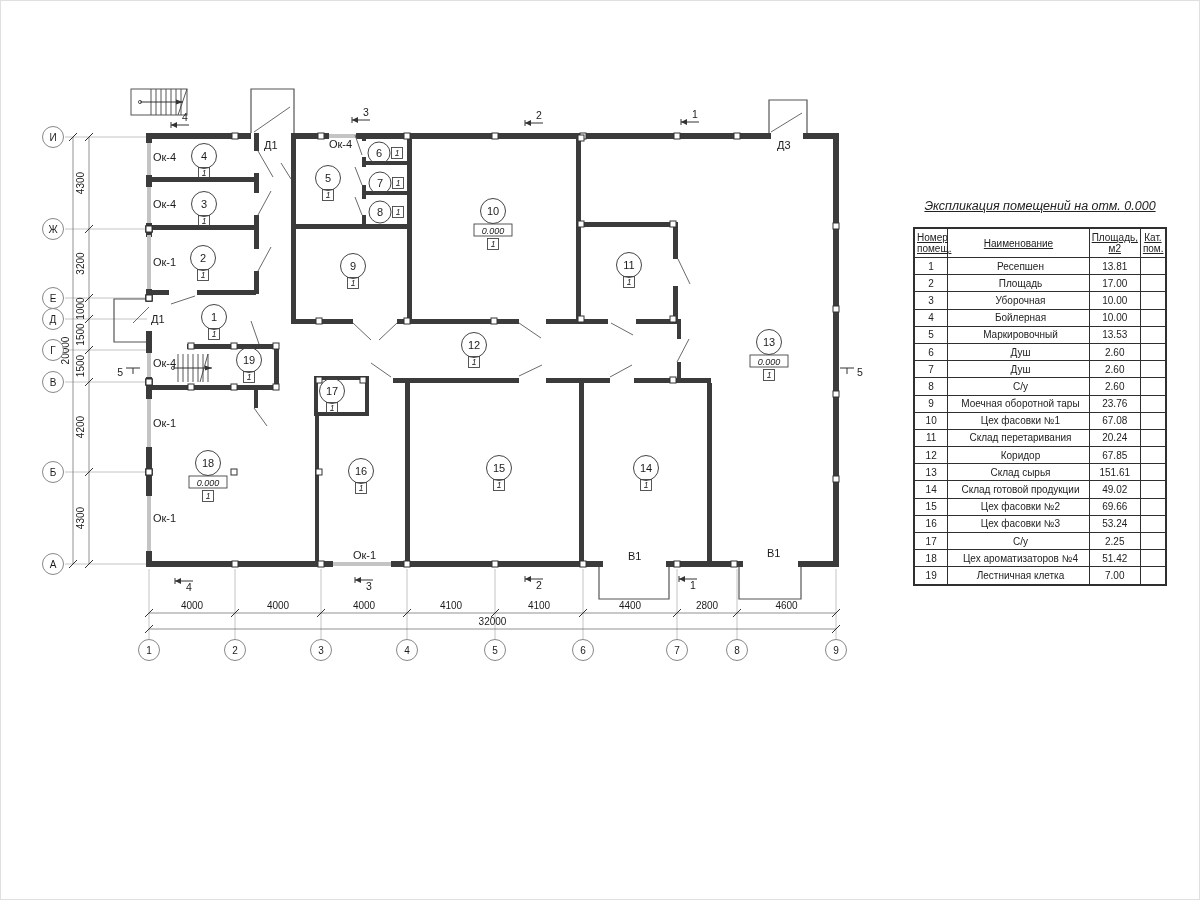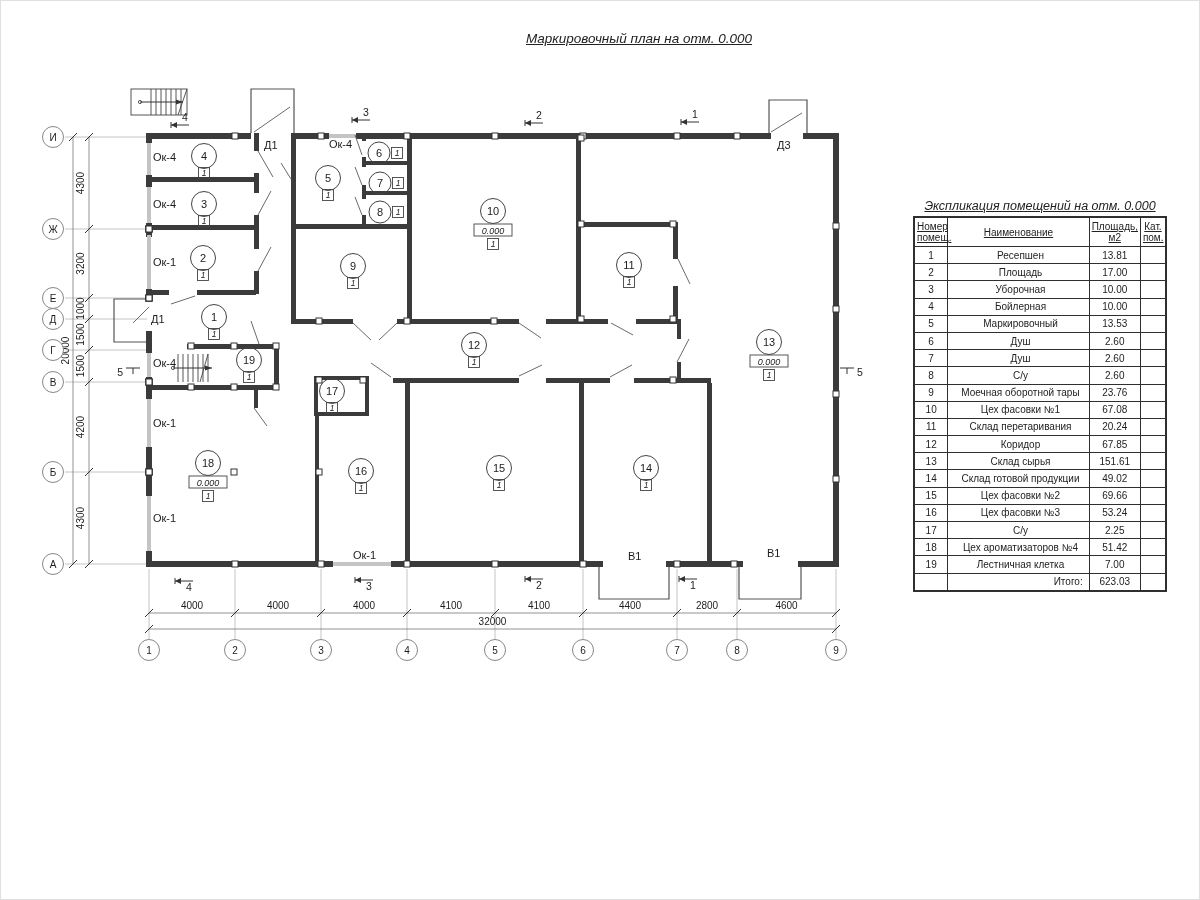--- a/index.html
+++ b/index.html
@@ -2,35 +2,34 @@
 <html><head>
 <meta charset="utf-8">
 <style>
   html,body{margin:0;padding:0;background:#fff;}
   .page{position:relative;width:1200px;height:900px;background:#fff;border:1px solid #e0e0e0;box-sizing:border-box;
         font-family:"Liberation Sans", sans-serif;color:#1c1c1c;overflow:hidden;}
   .main-title{position:absolute;left:438px;top:30px;width:400px;text-align:center;
         font-size:13.5px;font-style:italic;text-decoration:underline;color:#222;}
   #plan-svg{position:absolute;left:0;top:0;}
   .expl{position:absolute;left:912px;top:198px;width:254px;}
-  .expl-title{text-align:center;font-size:12.5px;font-style:italic;text-decoration:underline;margin-bottom:3px;color:#222;}
+  .expl-title{text-align:center;font-size:12.5px;font-style:italic;text-decoration:underline;margin-bottom:14px;color:#222;}
   table.sched{border-collapse:collapse;width:254px;border:2px solid #2f2f2f;table-layout:fixed;}
   table.sched th, table.sched td{border:1px solid #2f2f2f;font-size:10px;padding:1px 2px;text-align:center;color:#222;}
   table.sched th{font-weight:normal;white-space:pre-line;height:26px;text-decoration:underline;}
   table.sched td{height:14.2px;}
   table.sched td.name{text-align:center;padding-left:6px;}
   table.sched td.total-lab{text-align:right;padding-right:6px;border-left:1px solid #2f2f2f;}
   .c0{width:33px}.c1{width:138px}.c2{width:50px}.c3{width:25px}
   text{font-family:"Liberation Sans", sans-serif;}
 </style>
 </head>
 <body>
 
 <div class="page">
-  <div class="main-title">Маркировочный план на отм. 0.000</div>
 
   <svg id="plan-svg" width="1200" height="900" viewBox="0 0 1200 900">
     <g id="g-axes">
         <line x1="64" y1="136" x2="146" y2="136" stroke="#b5b5b5" stroke-width="0.8"></line>
         <line x1="64" y1="228" x2="146" y2="228" stroke="#b5b5b5" stroke-width="0.8"></line>
         <line x1="64" y1="297" x2="146" y2="297" stroke="#b5b5b5" stroke-width="0.8"></line>
         <line x1="64" y1="318" x2="146" y2="318" stroke="#b5b5b5" stroke-width="0.8"></line>
         <line x1="64" y1="349" x2="146" y2="349" stroke="#b5b5b5" stroke-width="0.8"></line>
         <line x1="64" y1="381" x2="146" y2="381" stroke="#b5b5b5" stroke-width="0.8"></line>
         <line x1="64" y1="471" x2="146" y2="471" stroke="#b5b5b5" stroke-width="0.8"></line>
@@ -642,22 +641,16 @@
             <td class="name">Цех ароматизаторов №4</td>
             <td class="">51.42</td>
             <td class=""></td>
           </tr>
           <tr>
             <td class="">19</td>
             <td class="name">Лестничная клетка</td>
             <td class="">7.00</td>
             <td class=""></td>
           </tr>
-          <tr>
-            <td></td>
-            <td class="total-lab">Итого:</td>
-            <td>623.03</td>
-            <td></td>
-          </tr>
         </tbody>
     </table>
   </div>
 </div>
 
 </body></html>

